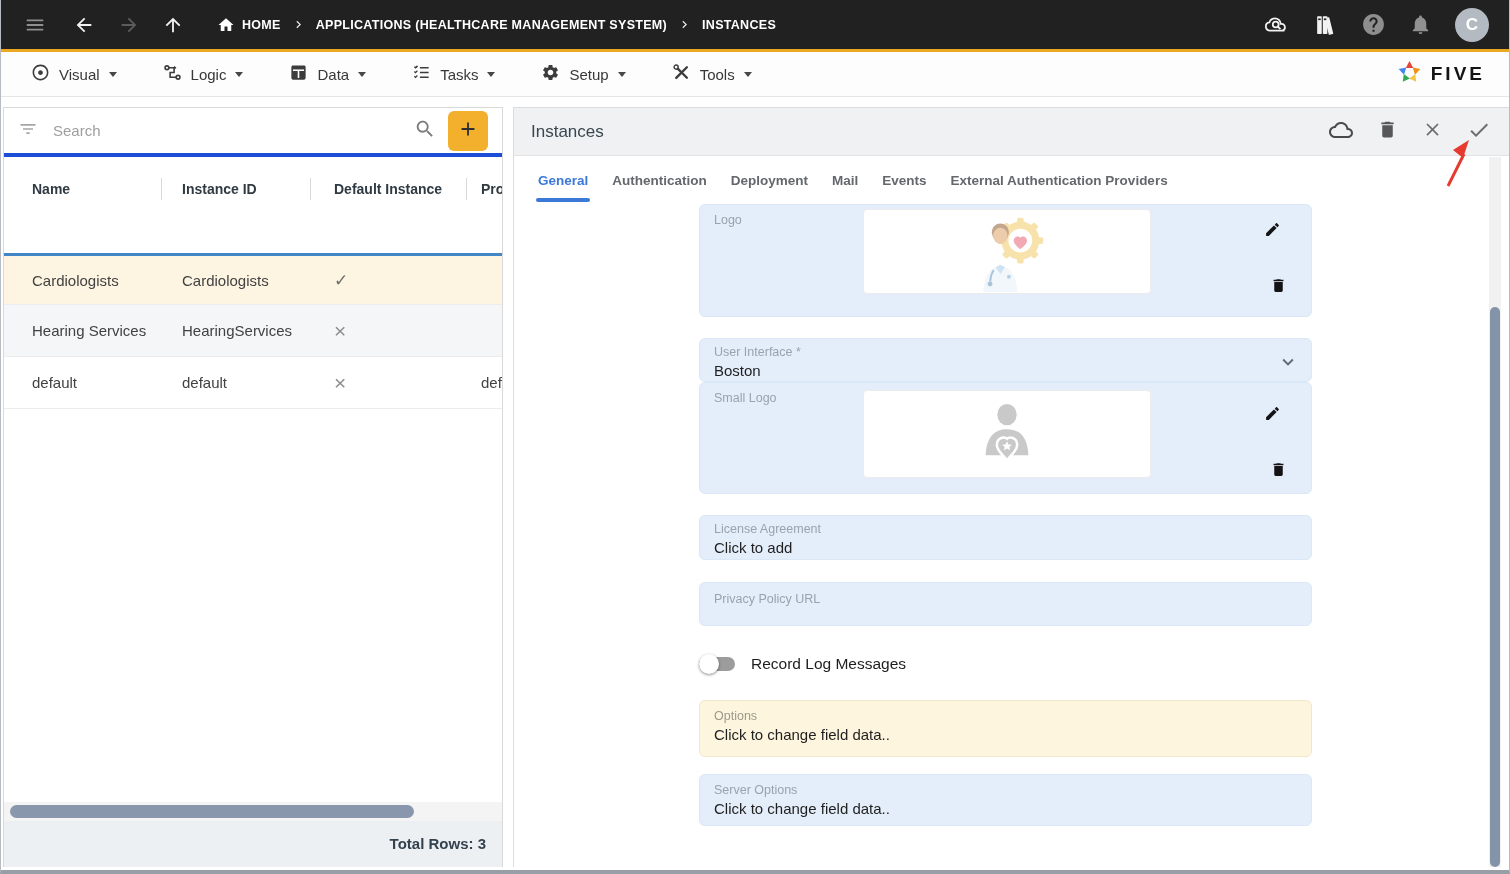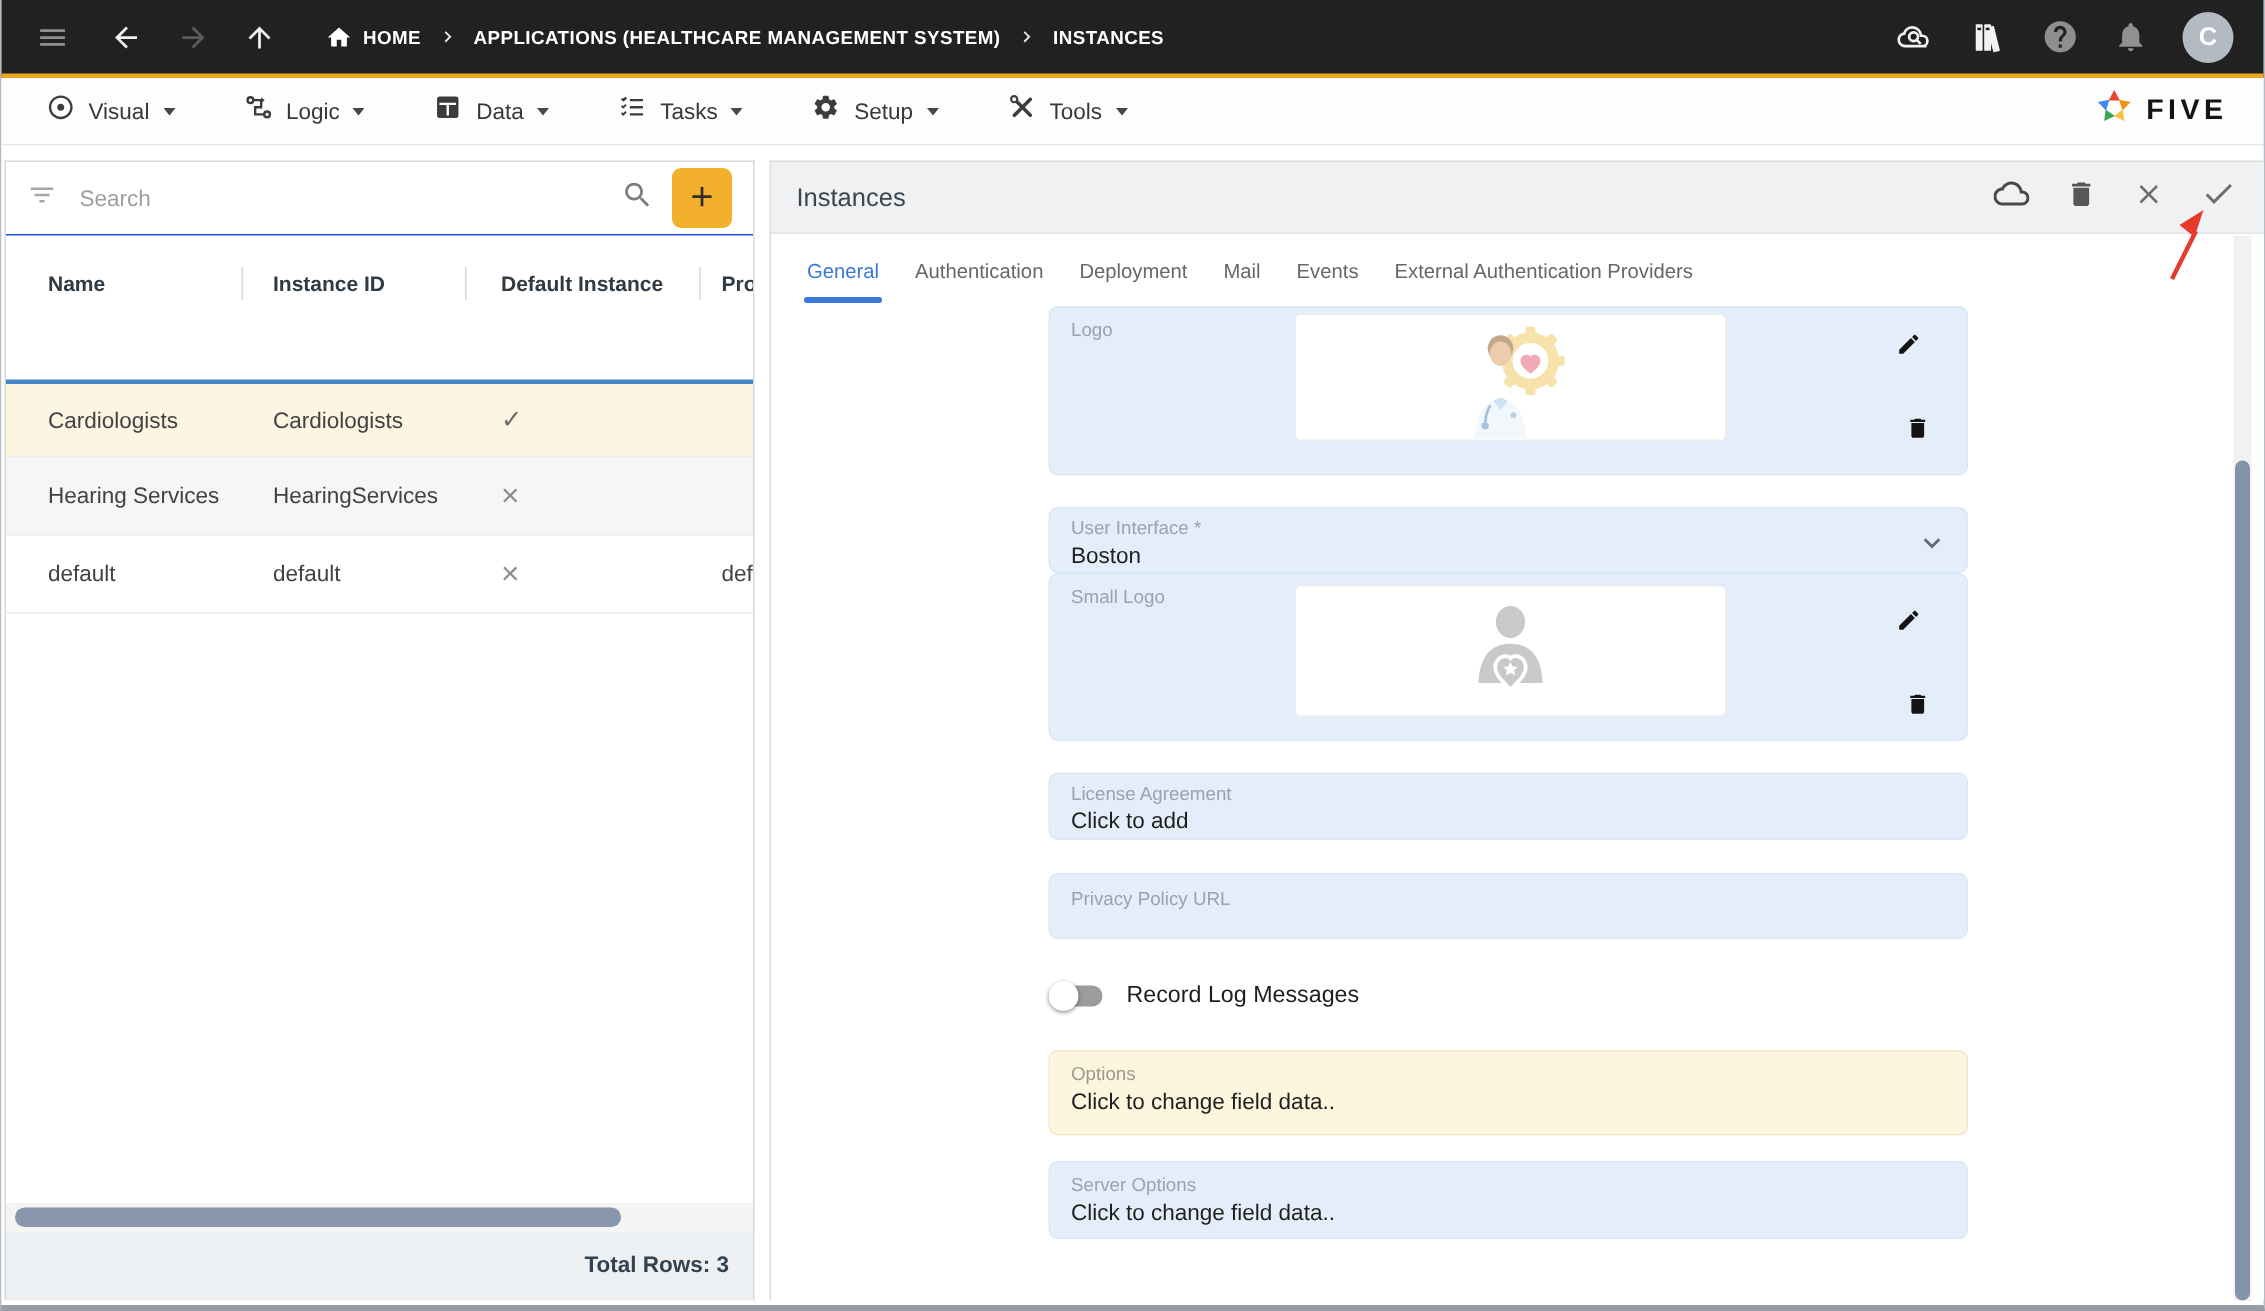--- a/index.html
+++ b/index.html
@@ -26,21 +26,21 @@
   .menu-item .mi-label { font-size:15px; color:#383838; }
   .caret { width:0; height:0; border-left:4.5px solid transparent; border-right:4.5px solid transparent; border-top:5.5px solid #474747; margin-top:1px; }
   .brand { margin-left:auto; margin-right:24px; display:flex; align-items:center; gap:8px; }
   .brand-name { font-size:19px; font-weight:600; letter-spacing:3px; color:#141414; }
 
   
   .main { position:relative; height:770px; background:#fff; }
 
   
   .list-panel { position:absolute; left:2px; top:10px; width:500px; height:760px; border:1px solid #d9d9d9; border-bottom:none; display:flex; flex-direction:column; background:#fff; }
-  .search-row { height:49px; border-bottom:1px solid #1d4ed8; display:flex; align-items:center; padding:0 14px; flex:none; }
+  .search-row { height:49px; border-bottom:4px solid #1d4ed8; display:flex; align-items:center; padding:0 14px; flex:none; }
   .filter-ic { color:#a6a6a6; flex:none; }
   .search-input { flex:1; border:none; outline:none; font-size:15px; margin-left:15px; color:#333; background:transparent; font-family:"Liberation Sans",sans-serif; }
   .search-input::placeholder { color:#9e9e9e; }
   .search-ic { color:#7c7c7c; flex:none; margin-right:12px; cursor:pointer; }
   .add-btn { width:40px; height:40px; border-radius:6px; background:#f2b02d; border:none; display:flex; align-items:center; justify-content:center; cursor:pointer; color:#2e2e2e; flex:none; }
   .grid-header { height:63px; position:relative; display:grid; grid-template-columns:150px 152px 147px 1fr; align-items:center; padding-left:28px; font-size:14px; font-weight:bold; color:#2f3a42; flex:none; overflow:hidden; }
   .col-sep { position:absolute; width:1px; height:22px; background:#d8d8d8; top:21px; }
   .row { height:52px; display:grid; grid-template-columns:150px 152px 147px 1fr; align-items:center; padding-left:28px; font-size:15px; color:#424242; border-bottom:1px solid #ededed; cursor:pointer; overflow:hidden; white-space:nowrap; flex:none; }
   .row.selected { background:#fdf5e1; border-top:3px solid #4286c8;margin-top:33px; }
   .row.alt { background:#f4f6f8; }
@@ -52,21 +52,21 @@
   .hthumb { position:absolute; left:6px; top:3px; width:404px; height:13px; border-radius:7px; background:#8897ab; cursor:pointer; }
   .list-footer { height:46px; background:#edf0f3; font-size:15px; font-weight:bold; color:#33424e; text-align:right; line-height:46px; padding-right:16px; flex:none; }
 
   
   .detail-panel { position:absolute; left:512px; right:0; top:10px; height:760px; border-left:1px solid #dcdcdc; border-top:1px solid #dcdcdc; display:flex; flex-direction:column; background:#fff; }
   .panel-header { height:48px; background:#eff1f3; border-bottom:1px solid #e3e3e3; display:flex; align-items:center; flex:none; }
   .panel-title { font-size:17px; font-weight:500; color:#3a4750; margin-left:17px; }
   .panel-actions { margin-left:auto; display:flex; align-items:center; gap:24px; margin-right:18px; }
   .pa-icon { cursor:pointer; display:block; }
   .tabs { height:48px; display:flex; align-items:stretch; padding-left:12px; flex:none; background:#fff; }
-  .tab { position:relative; display:flex; align-items:center; padding:0 12px; font-size:13.5px; font-weight:normal; color:#64686c; cursor:pointer; white-space:nowrap; }
+  .tab { position:relative; display:flex; align-items:center; padding:0 12px; font-size:13.5px; font-weight:bold; color:#64686c; cursor:pointer; white-space:nowrap; }
   .tab.active { color:#3b78d8; }
   .tab.active::after { content:""; position:absolute; left:10px; right:10px; bottom:2px; height:4px; border-radius:3px; background:#3b78d8; }
   .panel-content { flex:1; position:relative; overflow:hidden; background:#fff; }
   .form-col { margin-left:185px; width:613px; }
 
   .card { border-radius:6px; position:relative; }
   .card.blue { background:#e4eefa; border:1px solid #d9e7f6; }
   .card.yellow { background:#fdf5dd; border:1px solid #f1e7ca; }
   .f-label { font-size:12.5px; color:#97a3b1; }
   .f-label.on-yellow { color:#9c9a8a; }

